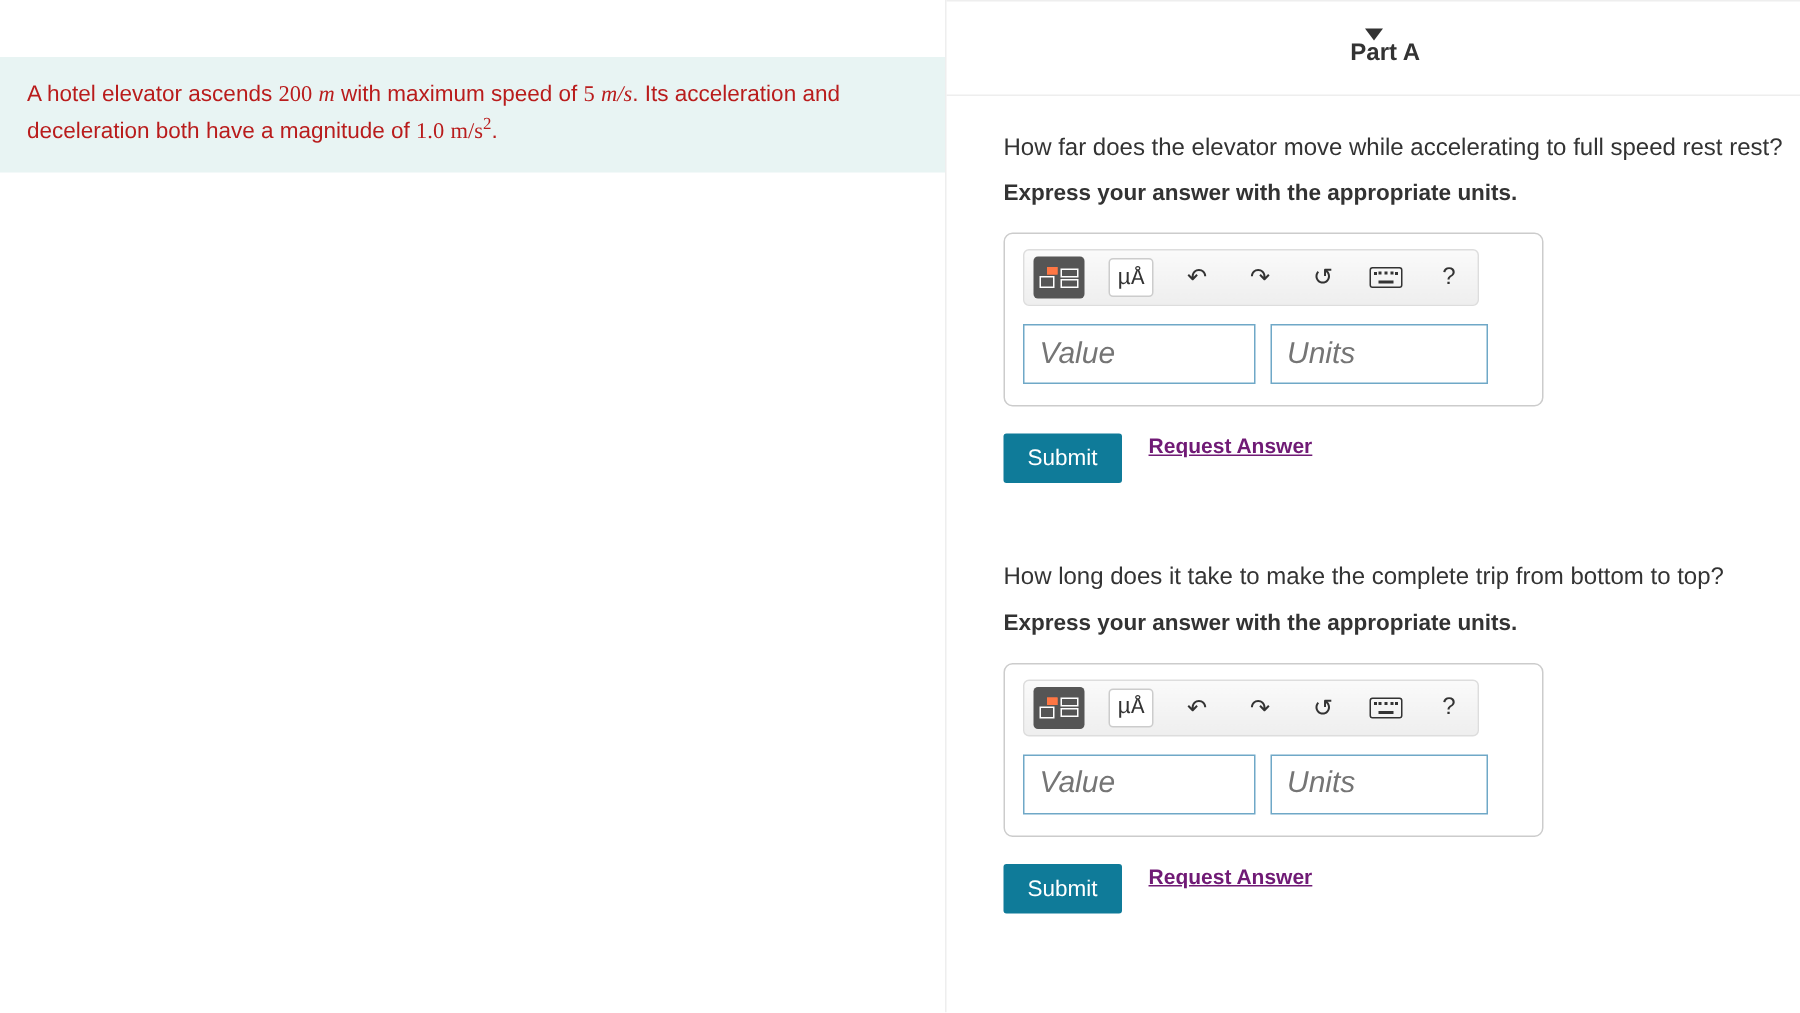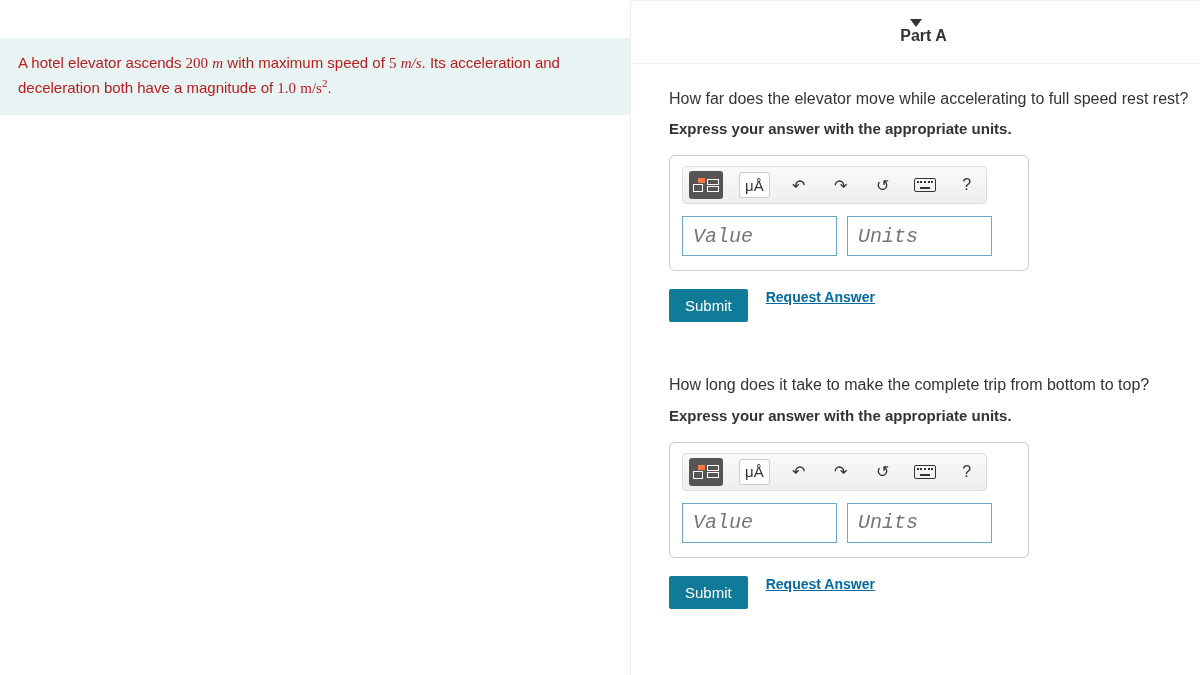--- a/index.html
+++ b/index.html
@@ -73,49 +73,49 @@
   .tool-btn.tpl {
     background: #555; color:#fff; width:34px; height:28px;
     display:flex; flex-direction:row; align-items:center; justify-content:center;
     gap:2px; padding:2px;
   }
   .tpl-frac { display:flex; flex-direction:column; gap:1px; }
   .tpl-frac span { width:12px; height:6px; border:1px solid #fff; }
   .tpl-sup { position:relative; width:12px; height:14px;}
   .tpl-sup span:first-child{ width:7px;height:5px;border:1px solid #ff7744;position:absolute;top:0;right:0;background:#ff7744;}
   .tpl-sup span:last-child{ width:10px;height:8px;border:1px solid #fff;position:absolute;bottom:0;left:0;}
-  .mu-a { font-family: Liberation Sans, sans-serif; font-size:15px; border:1px solid #ccc; border-radius:3px; padding:2px 5px; background:#fff;}
+  .mu-a { font-family: Liberation Mono, monospace; font-size:15px; border:1px solid #ccc; border-radius:3px; padding:2px 5px; background:#fff;}
   .kbd-icon { border:1px solid #333; border-radius:2px; width:22px; height:14px; position:relative;}
   .kbd-icon::before{content:"";position:absolute;top:2px;left:2px;right:2px;height:2px;border-top:2px dotted #333;}
   .kbd-icon::after{content:"";position:absolute;bottom:2px;left:5px;right:5px;height:2px;background:#333;}
   .inputs-row { display:flex; gap:10px; }
   .val-input {
     border: 1px solid #6fa8c7;
     height: 40px;
     padding: 0 10px;
-    font-family: Liberation Mono, monospace;
+    font-family: Liberation Sans, sans-serif;
     font-style: italic;
     font-size: 20px;
     color: #888;
     outline:none;
   }
   .val-input.value { width: 155px; }
   .val-input.units { width: 145px; }
   .action-row { display:flex; gap:18px; }
   .submit-btn {
     background: #0f7b99;
     color: #fff;
     border:none;
     padding: 8px 16px;
     font-size: 15px;
     border-radius: 2px;
     cursor: pointer;
   }
   .req-link {
-    color: #0369a1;
+    color: #701a75;
     font-weight: bold;
     text-decoration: underline;
     font-size: 14px;
     cursor: pointer;
   }
 </style>
 </head>
 <body>
 
 <div class="left-col">

